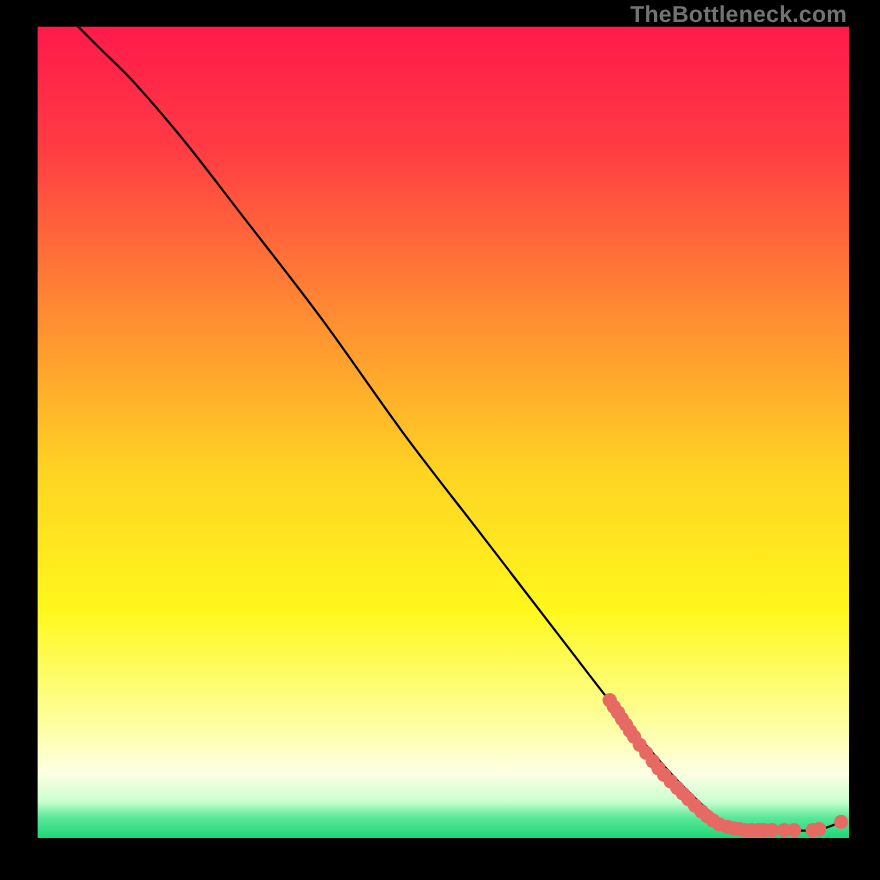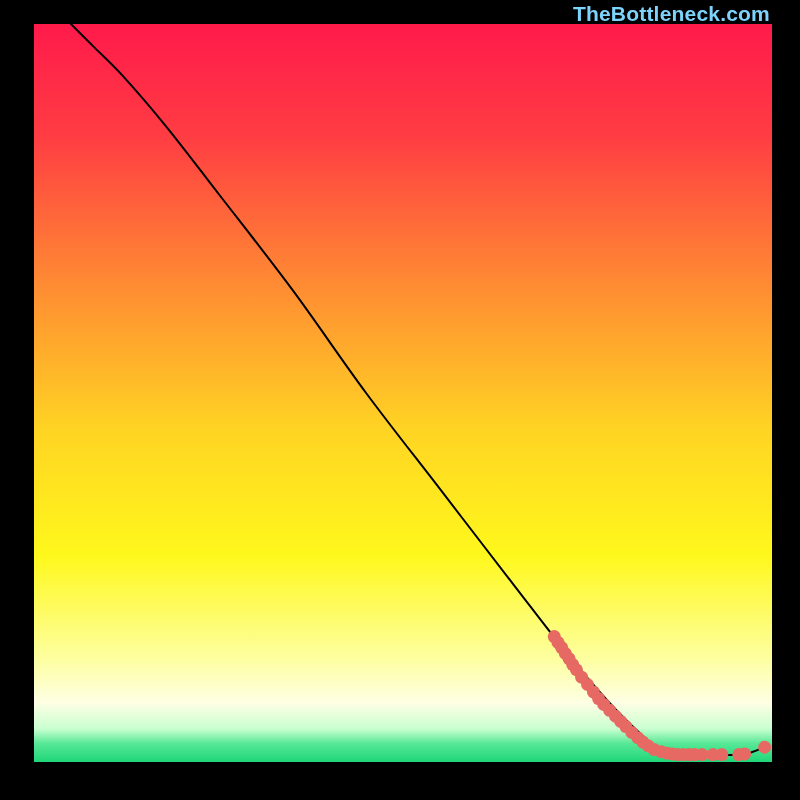--- a/index.html
+++ b/index.html
@@ -29,21 +29,21 @@
     left: 0;
     top: 0;
     width: 738px;
     height: 738px;
     display: block;
   }
   .watermark {
     position: absolute;
     top: 2px;
     right: 30px;
-    color: #7dd3fc;
+    color: #737373;
     font-size: 21px;
     font-weight: 600;
     letter-spacing: 0.2px;
     user-select: none;
     text-align: center;
   }
 </style>
 </head>
 <body>
 

